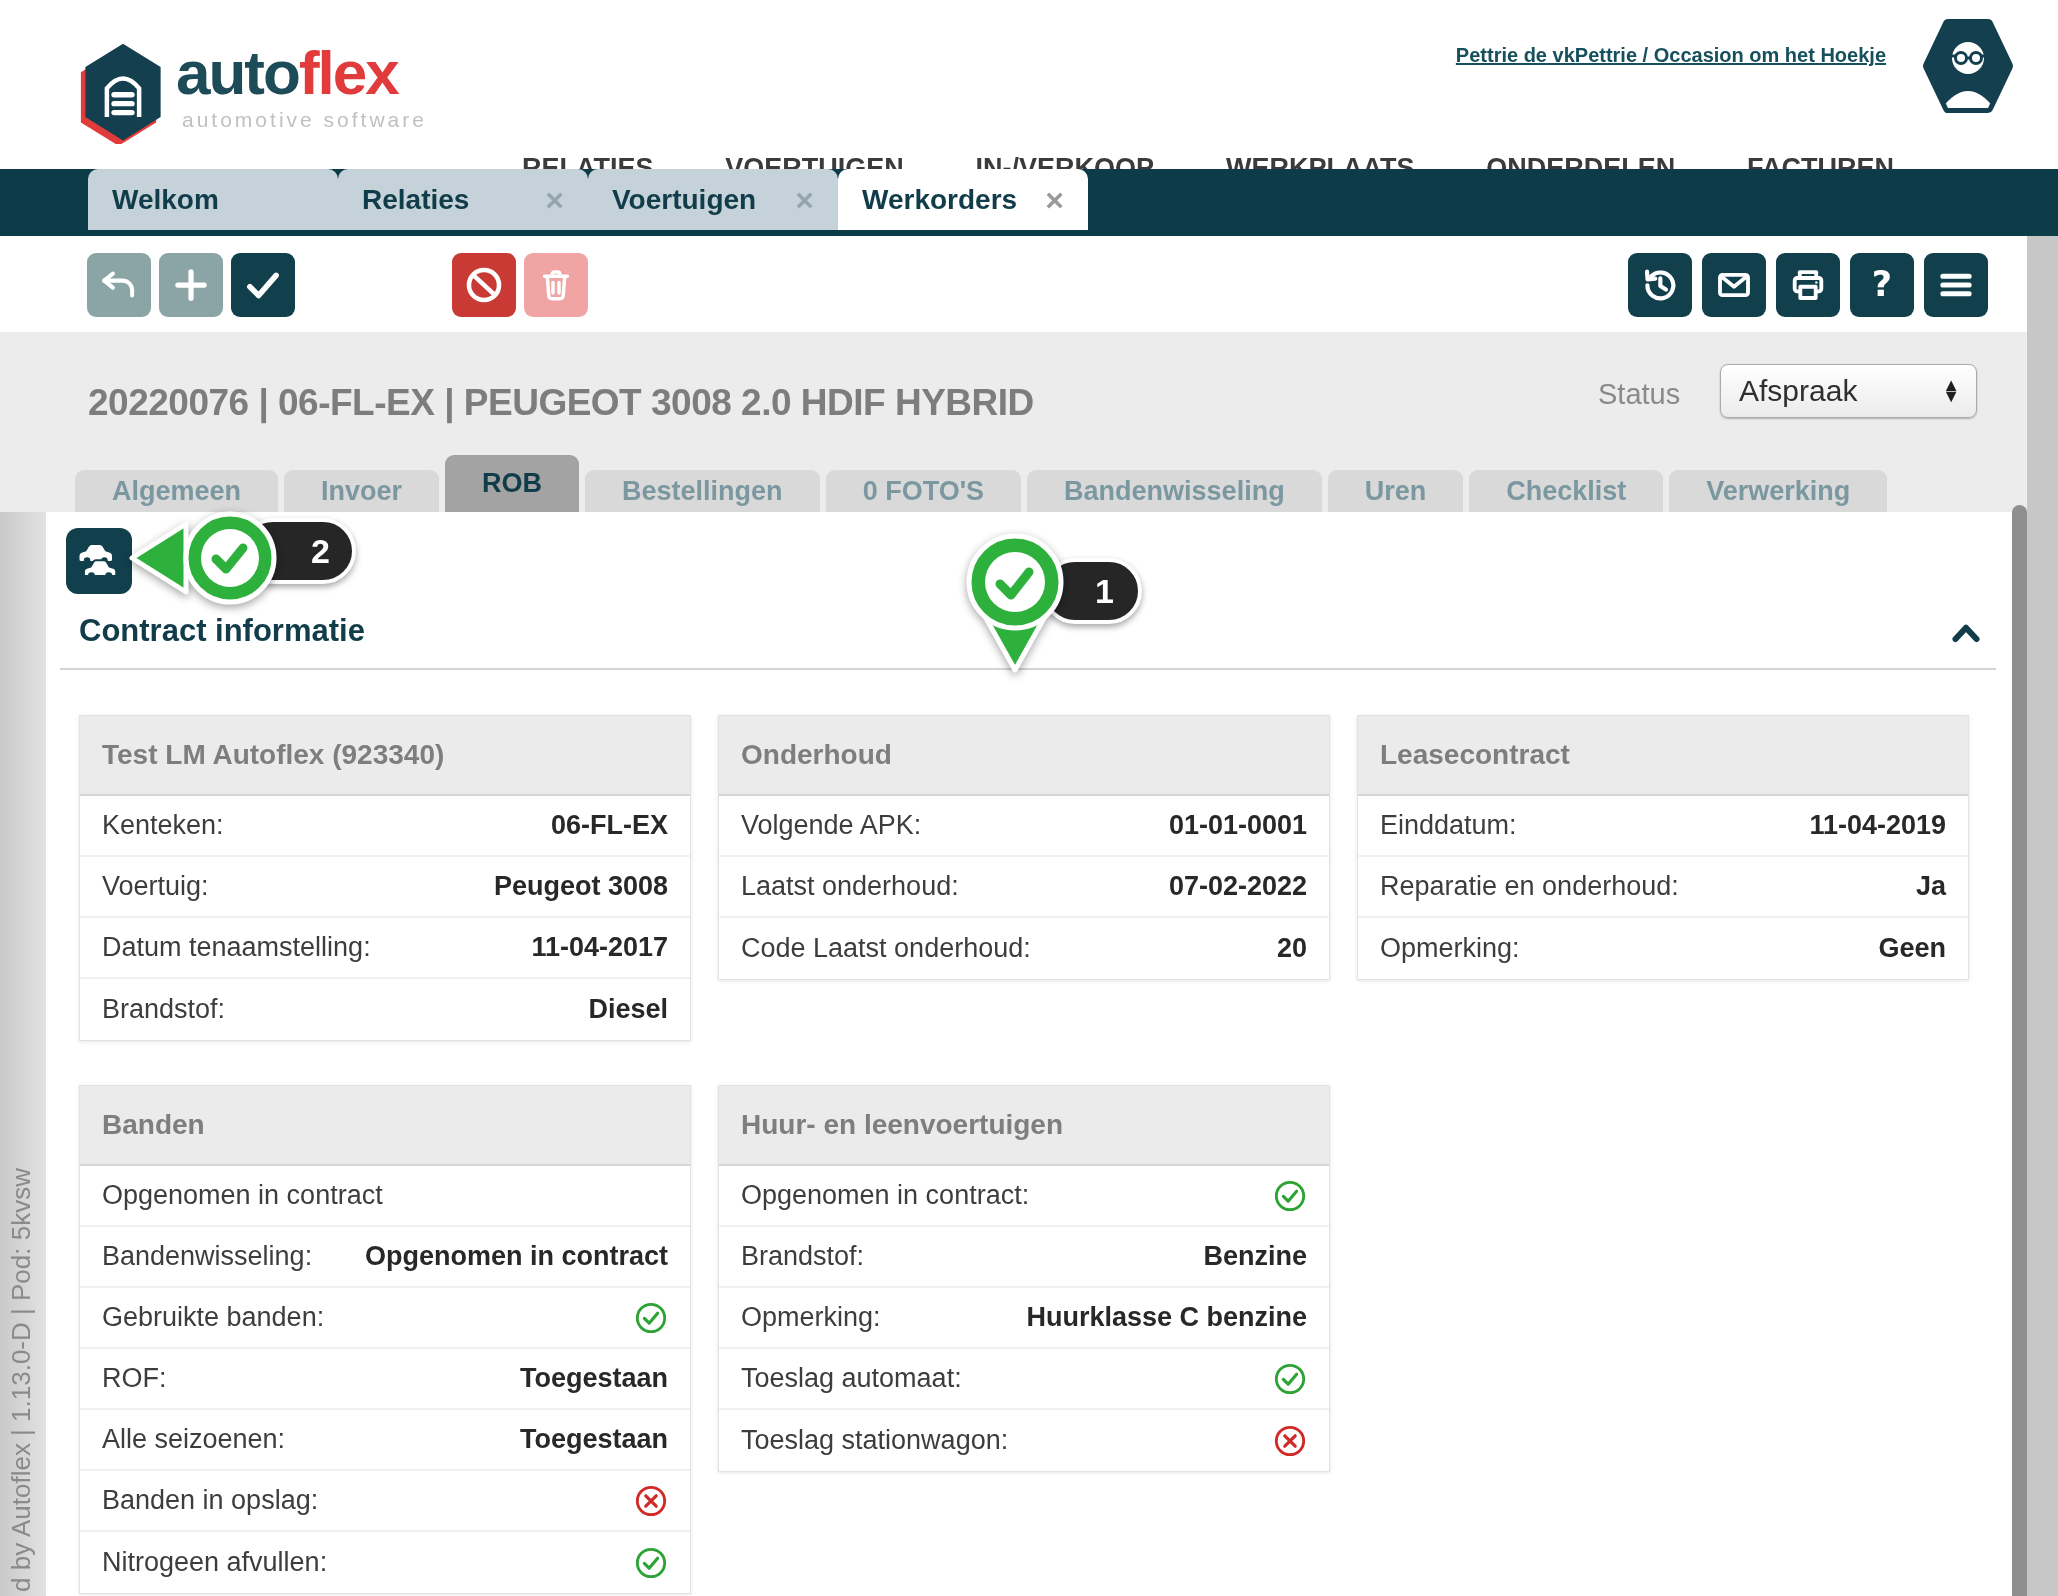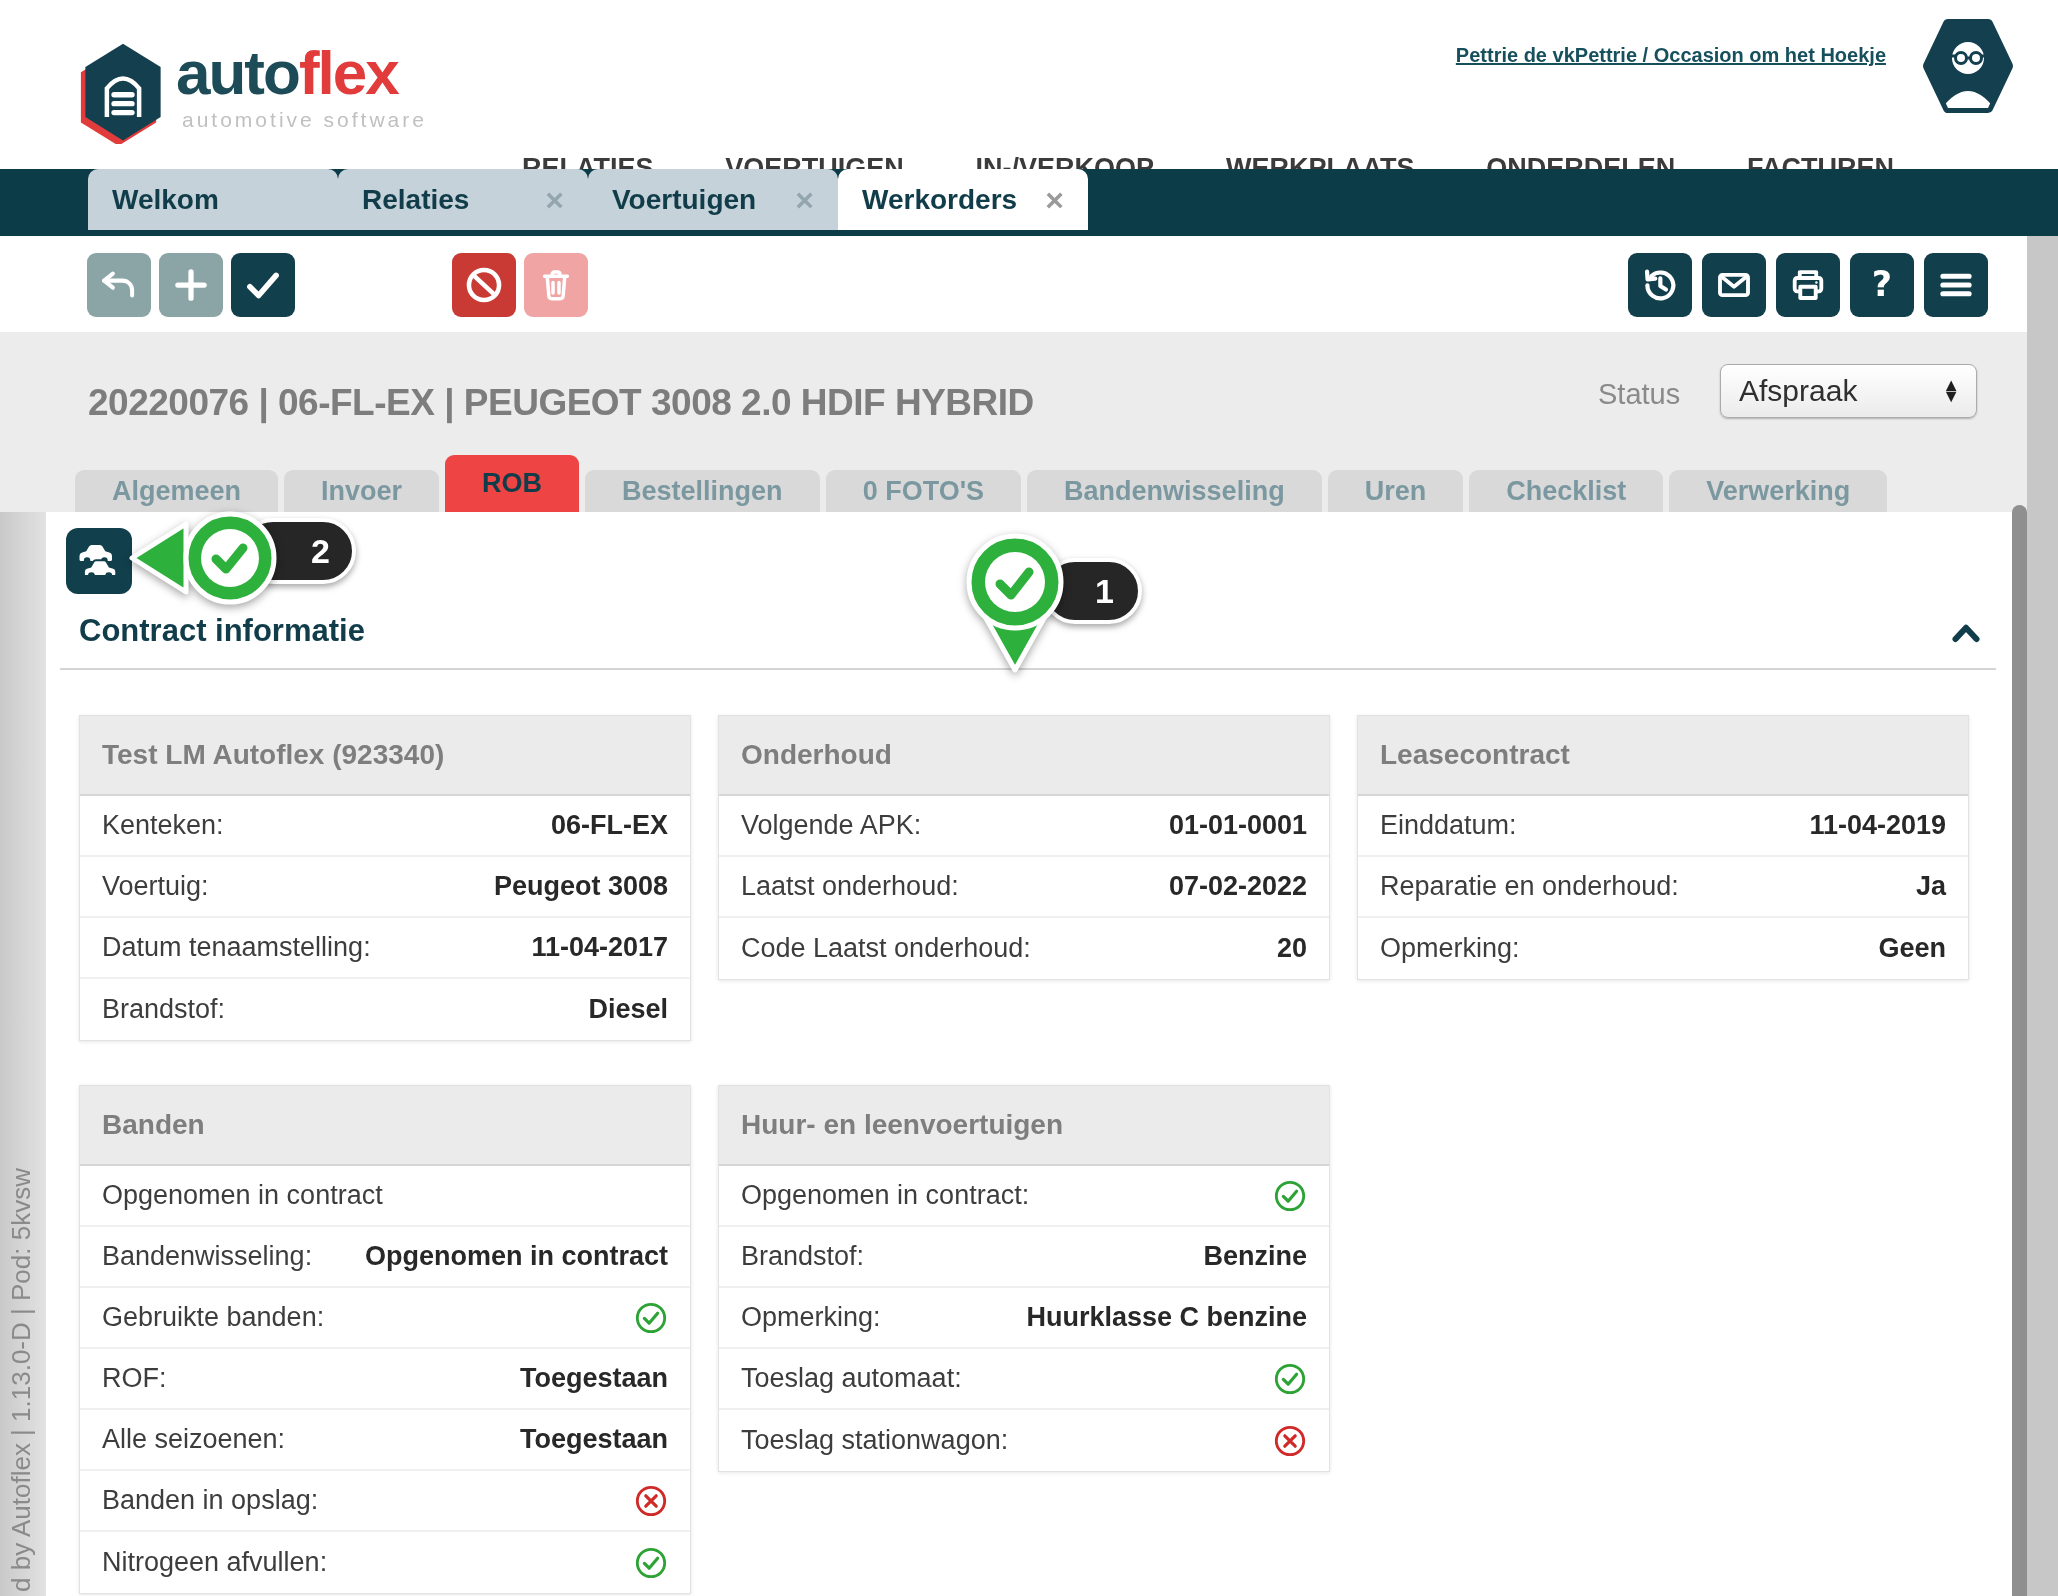--- a/index.html
+++ b/index.html
@@ -52,21 +52,21 @@
     cursor:pointer; }
   .select-arrows { display:flex; flex-direction:column; line-height:.62; font-size:18px;
     color:#1f1f1f; text-align:center; }
 
   
   .detail-tabs { position:absolute; left:75px; top:455px; height:57px; display:flex;
     align-items:flex-end; gap:6px; }
   .dtab { height:42px; background:#d9d9d9; border-radius:9px 9px 0 0; color:#7b98a1;
     font-weight:bold; font-size:27px; display:flex; align-items:center; padding:0 37px;
     cursor:pointer; white-space:nowrap; }
-  .dtab.active { height:57px; background:#ef4444; color:#113c49; }
+  .dtab.active { height:57px; background:#a3a3a3; color:#113c49; }
 
   
   .left-strip { position:absolute; left:0; top:512px; width:46px; height:1084px;
     background:linear-gradient(to right,#c9c9c9,#e2e2e2); }
   .panel { position:absolute; left:46px; top:512px; width:1966px; height:1084px; background:#ffffff; }
 
   .car-btn { position:absolute; left:66px; top:528px; width:66px; height:66px;
     background:#123f4c; border-radius:12px; display:flex; align-items:center;
     justify-content:center; cursor:pointer; z-index:3; }
   .car-btn svg { width:52px; height:46px; }

